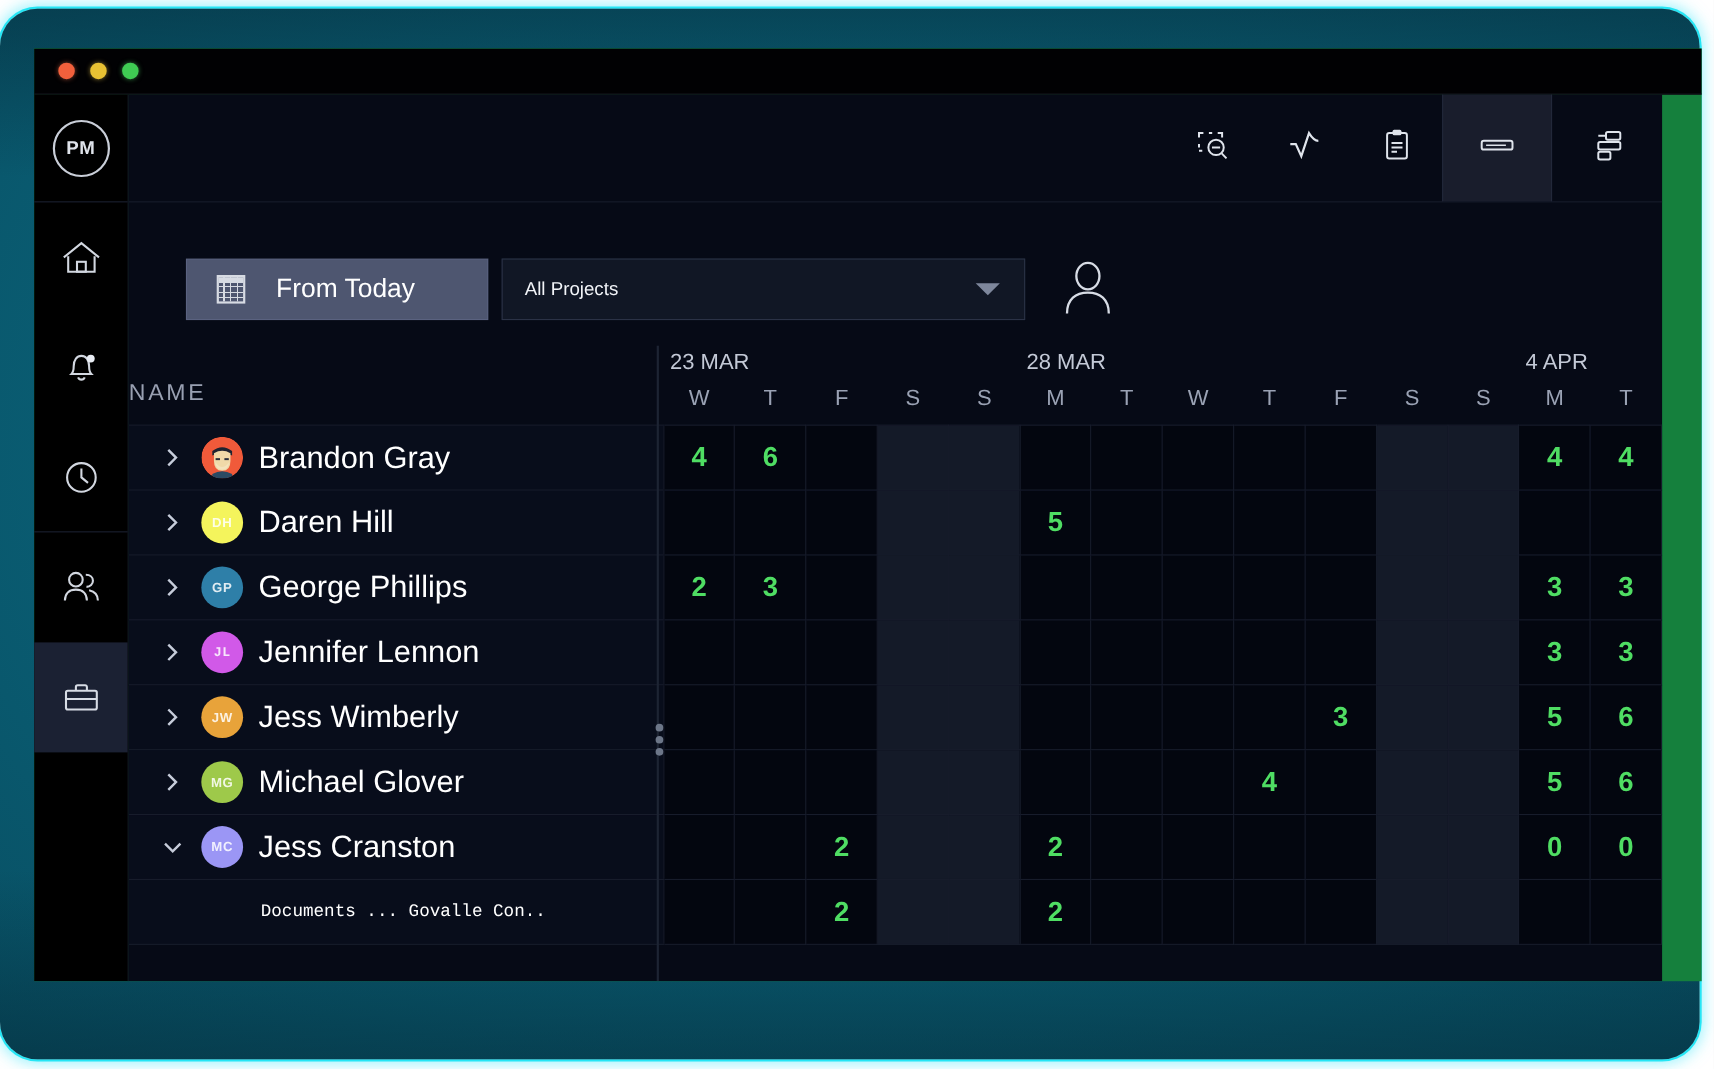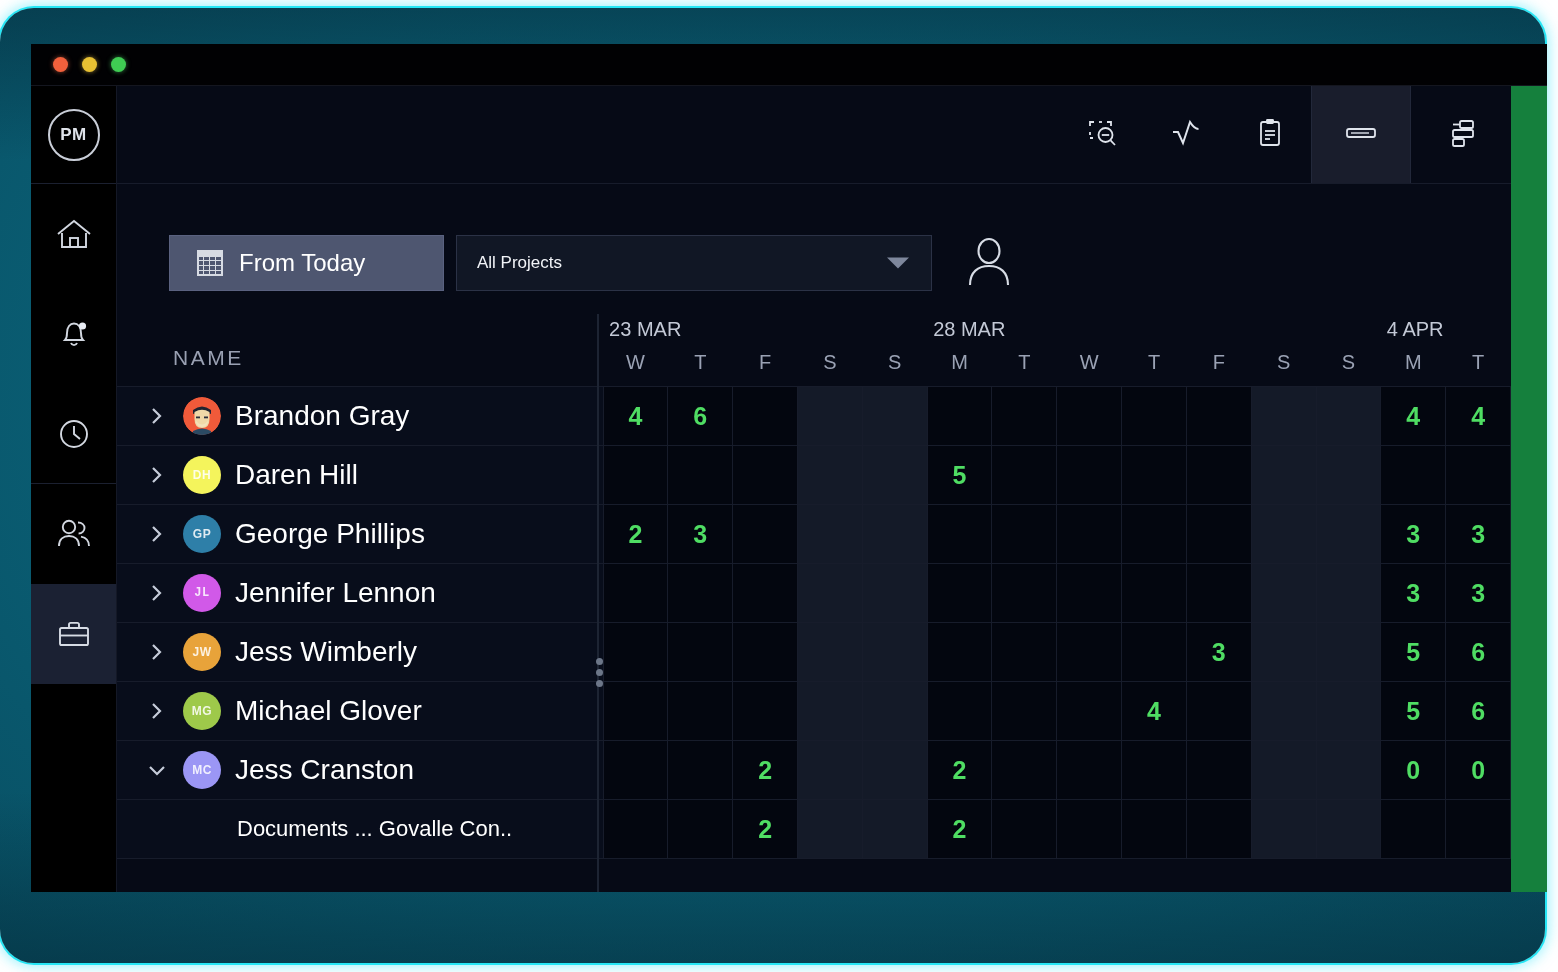--- a/index.html
+++ b/index.html
@@ -117,21 +117,21 @@
 
   
   .filterbar {
     display: flex; align-items: center;
     padding: 28px 0 0 52px;
     height: 130px;
   }
   .btn-today {
     height: 56px; min-width: 275px;
     background: #4e5670;
-    display: flex; align-items: center; gap: 16px;
+    display: flex; align-items: center; gap: 28px;
     padding: 0 28px;
     cursor: pointer;
     box-shadow: inset 0 0 0 1px #5a6280;
   }
   .btn-today .lbl { font-size: 24px; color: #ffffff; }
   .cal-icon {
     width: 26px; height: 26px;
     border: 2px solid #d7dbe3;
     background:
       linear-gradient(to right, transparent 0 4px, #d7dbe3 4px 5.2px, transparent 5.2px 10px, #d7dbe3 10px 11.2px, transparent 11.2px 16px, #d7dbe3 16px 17.2px, transparent 17.2px 100%),
@@ -177,21 +177,20 @@
   table.sched col.daycol  { width: 64px; }
 
   thead th {
     vertical-align: bottom;
     padding: 0;
     height: 72px;
     font-weight: normal;
   }
   th.namehead {
     text-align: left;
-    padding-left: 56px;
     padding-bottom: 16px;
     font-size: 21px;
     letter-spacing: 2.5px;
     color: #99a0b2;
   }
   .dh { position: relative; height: 72px; }
   .dh .mon {
     position: absolute; left: 6px; top: 4px;
     font-size: 20px; color: #c3c9d6;
     white-space: nowrap;
@@ -219,21 +218,21 @@
   .avatar {
     width: 38px; height: 38px; border-radius: 50%;
     display: flex; align-items: center; justify-content: center;
     font-size: 12px; font-weight: bold; color: #ffffff;
     flex: 0 0 auto;
     overflow: hidden;
     position: relative;
   }
   .avatar .ini { opacity: .85; letter-spacing: .5px; }
   .rowname .nm { font-size: 28px; color: #ffffff; }
-  .rowname .nm.sub { color: #ffffff; font-size: 22px; }
+  .rowname .nm.sub { color: #ffffff; font-size: 16px; font-family: Liberation Mono, monospace; }
   .subrow .rowname { padding-left: 120px; }
 
   td.cell {
     border: 1px solid #171c2b;
     text-align: center;
     vertical-align: middle;
     font-size: 25px;
     font-weight: bold;
     color: #4fdd63;
     background: #03060f;

